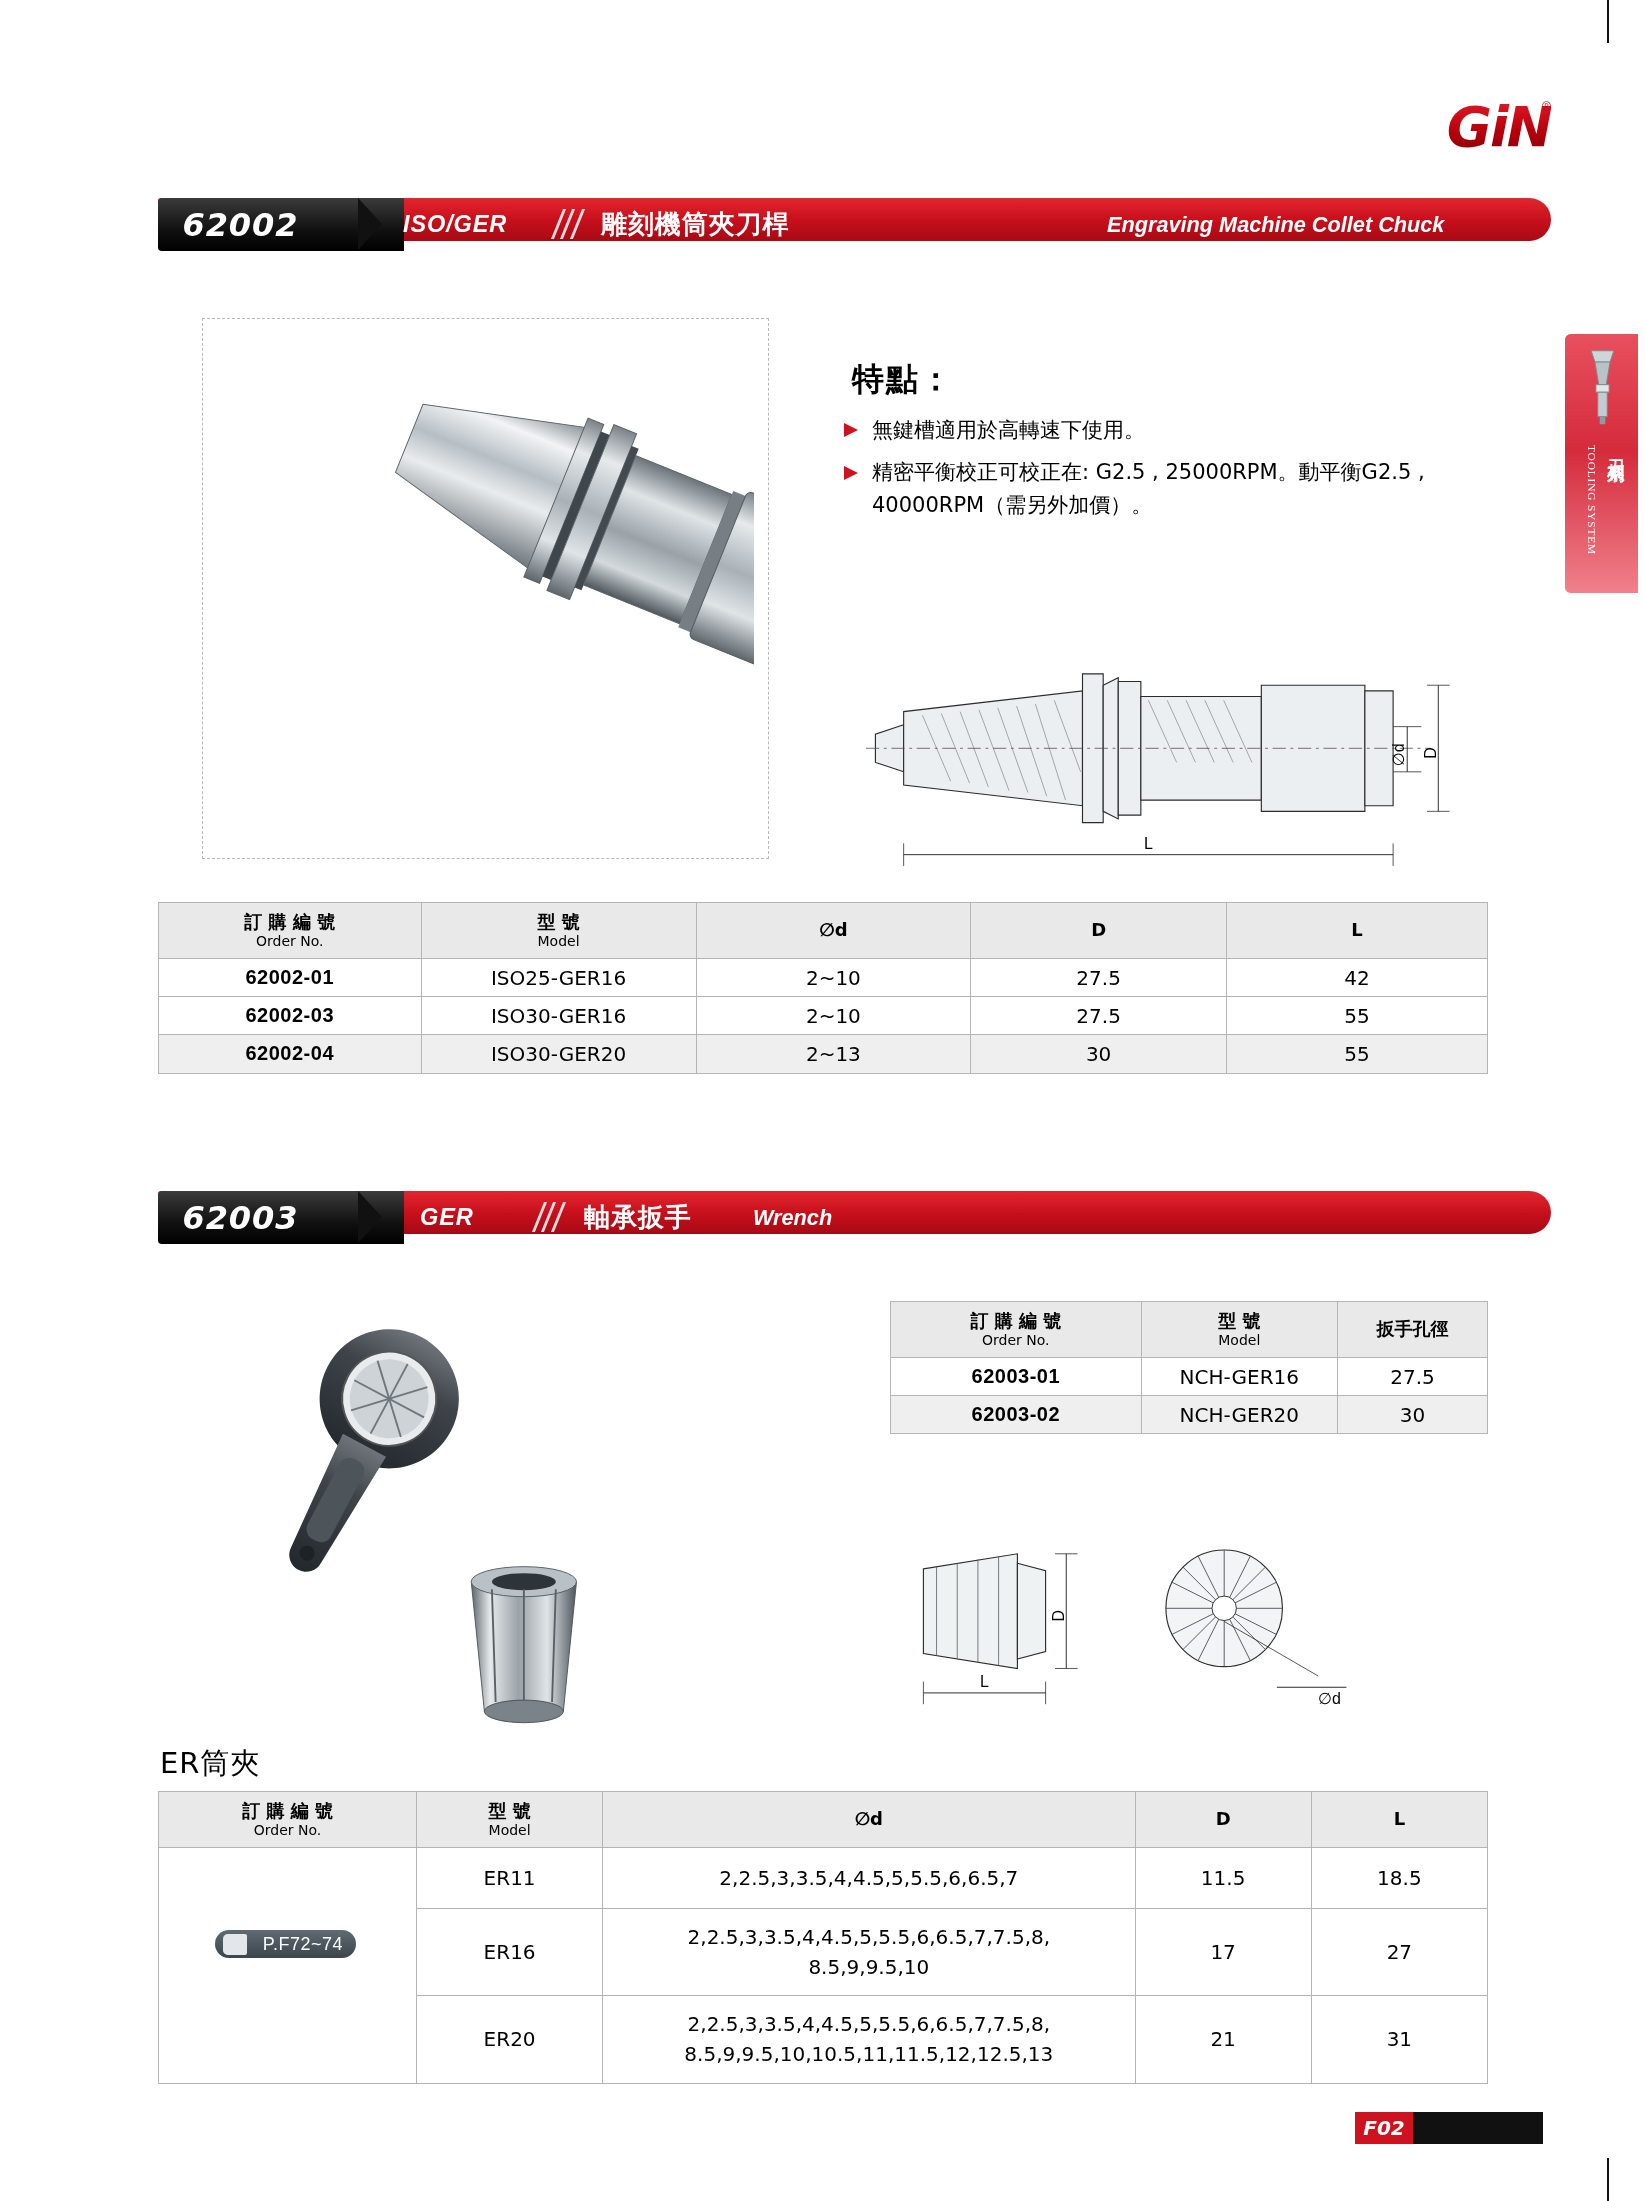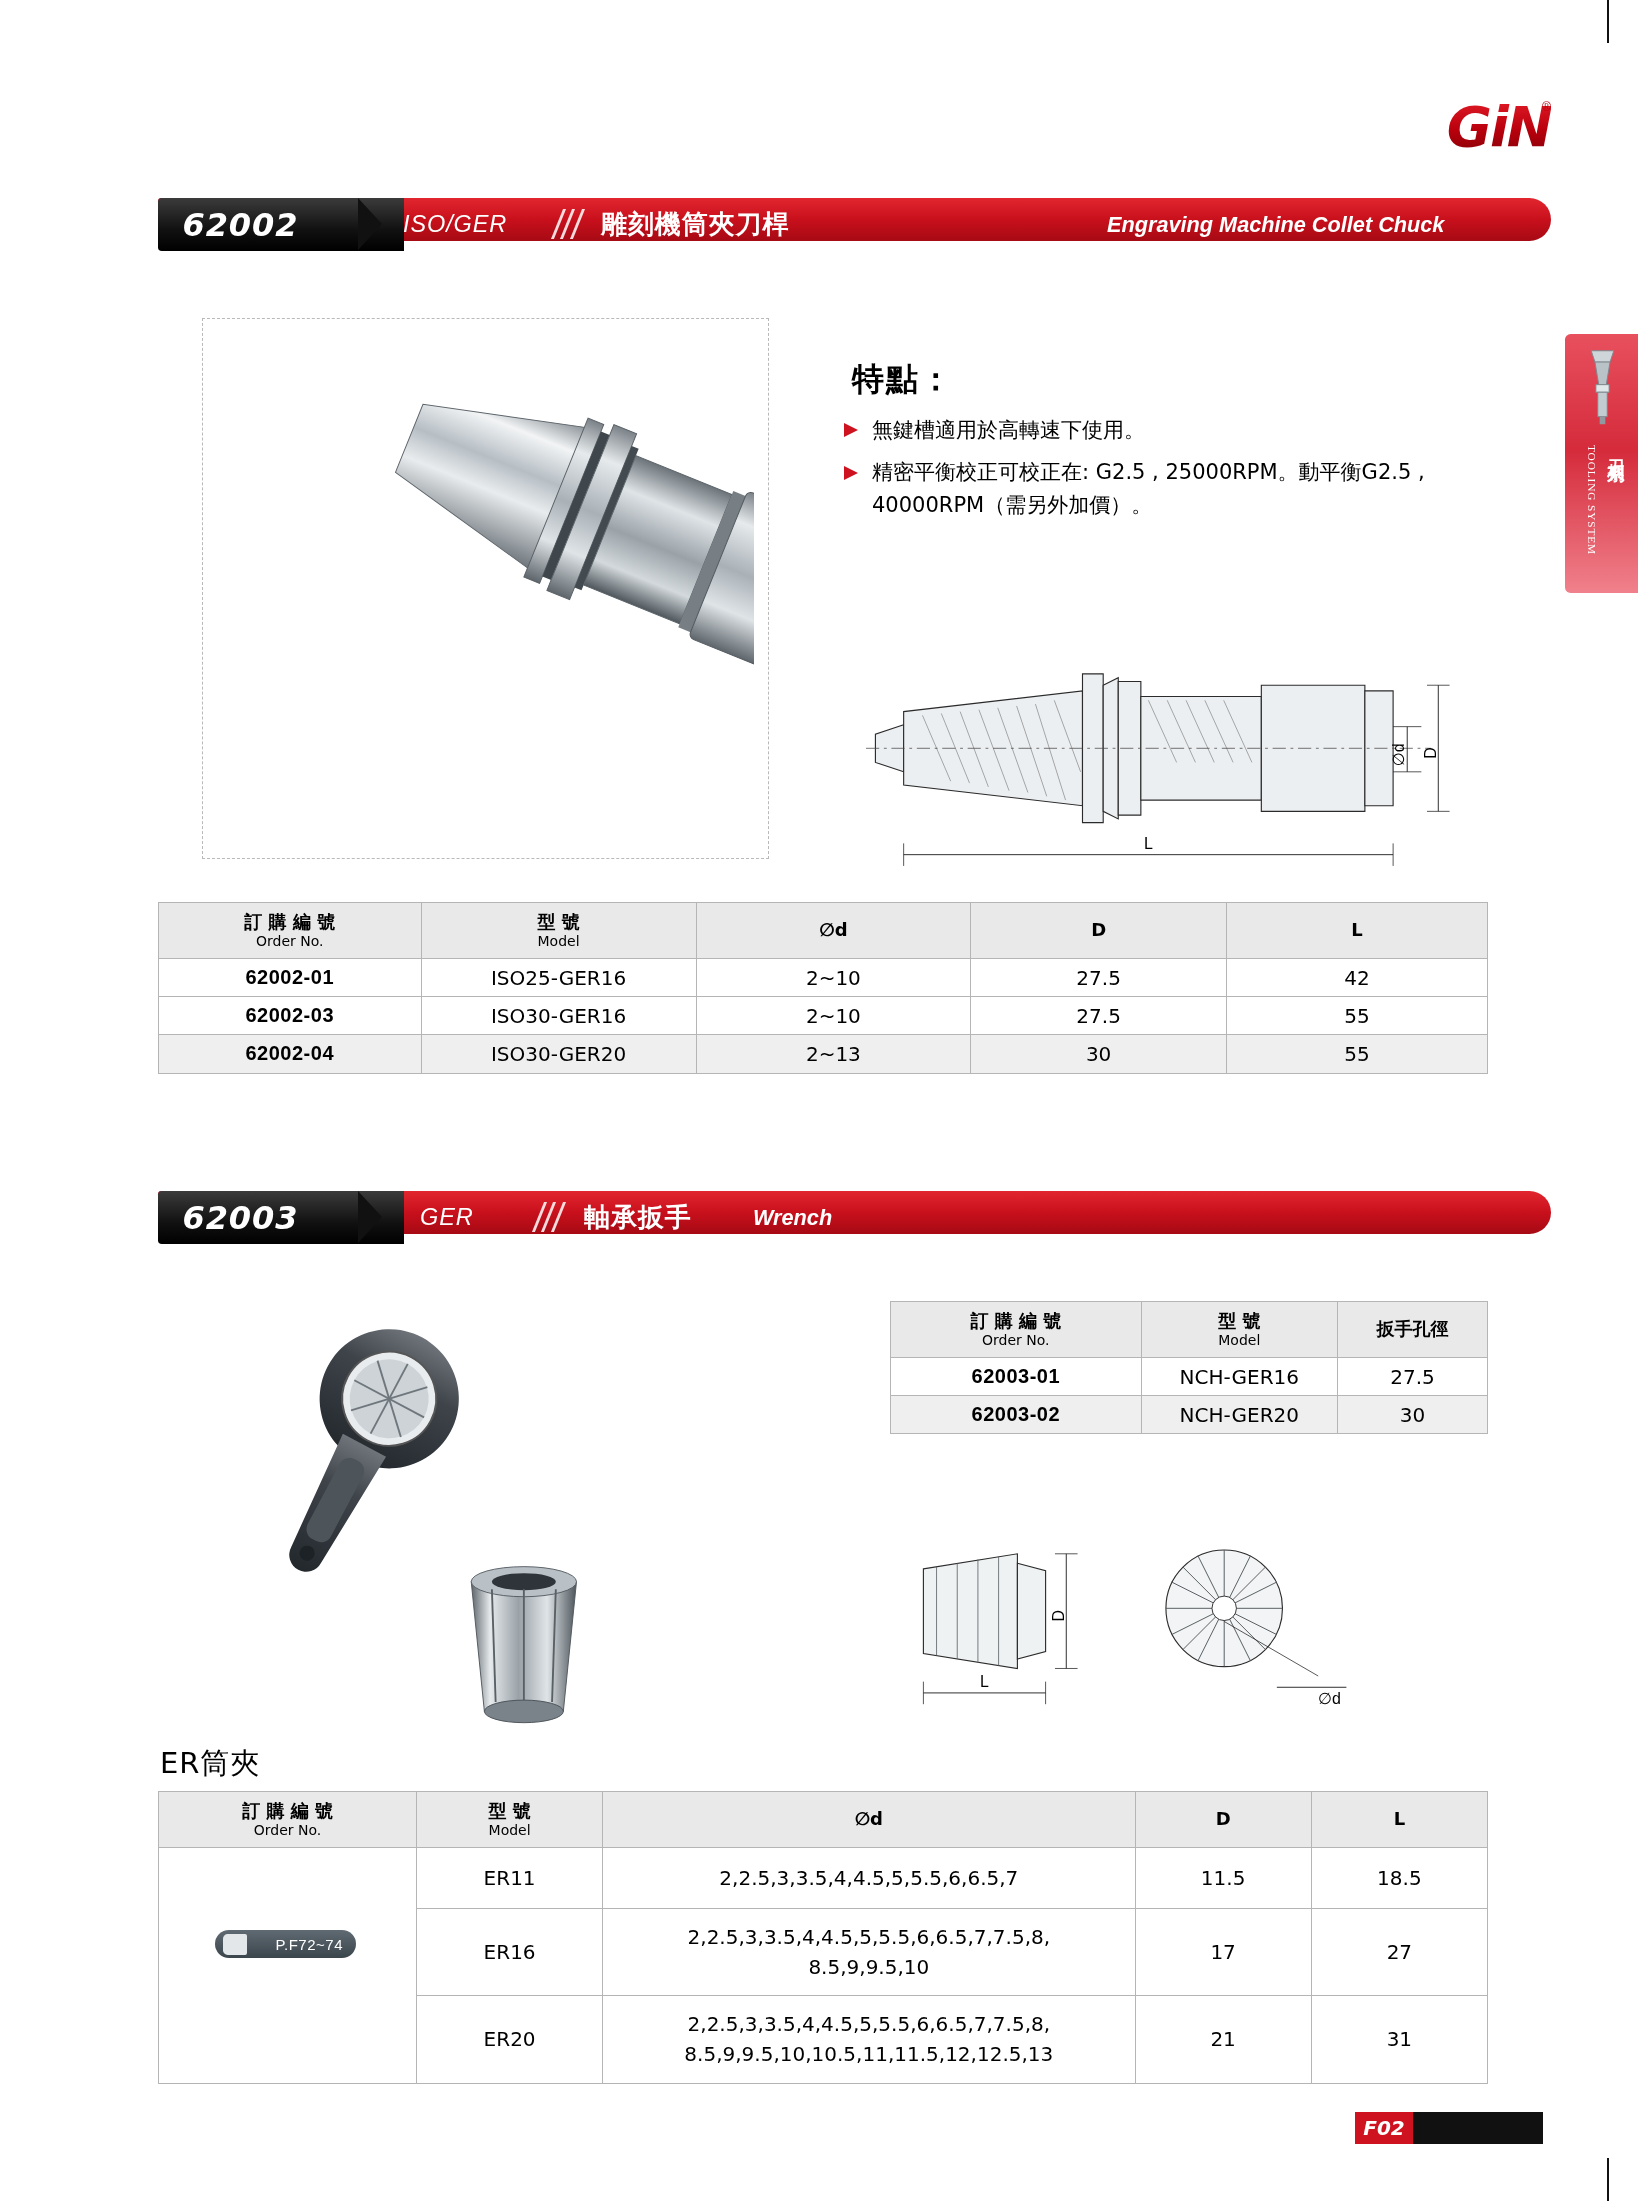--- a/index.html
+++ b/index.html
@@ -86,21 +86,21 @@
     border-top: 26px solid transparent;
     border-bottom: 26px solid transparent;
     border-left: 24.5px solid #111;
   }
   .banner .std {
     position: absolute;
     top: 0; height: 53px;
     display: flex; align-items: center;
     color: #fff;
     font-size: 23.5px;
-    font-weight: normal;
+    font-weight: bold;
     font-style: italic;
     letter-spacing: 0.9px;
   }
   .chev {
     position: absolute;
     top: 11.3px;
     width: 28px; height: 30px;
   }
   .chev span {
     position: absolute;
@@ -269,21 +269,21 @@
     background: linear-gradient(180deg,#5f6a72 0%,#3b454c 100%);
     border-radius: 14px;
     display: flex;
     align-items: center;
     justify-content: flex-end;
     padding-right: 13px;
     box-sizing: border-box;
   }
   .ref-badge span {
     color: #fff;
-    font-size: 15px;
+    font-size: 18px;
     font-family: "Liberation Sans", sans-serif;
     letter-spacing: 0.5px;
   }
   .ref-badge .hand {
     position: absolute;
     left: 7.5px;
     top: 3.8px;
     width: 24.5px;
     height: 21px;
     background: #e4e7ea;

